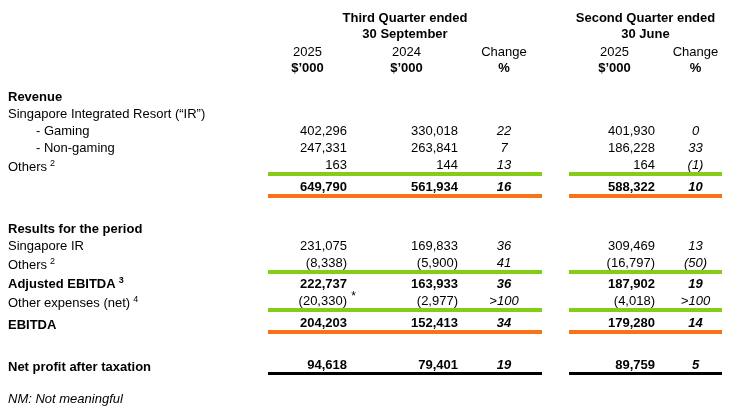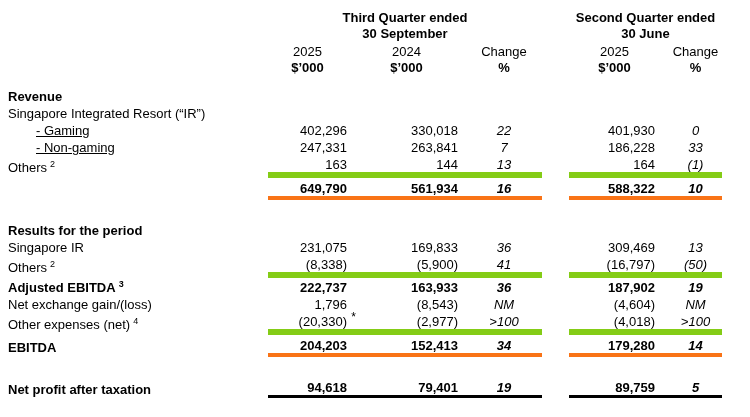--- a/index.html
+++ b/index.html
@@ -39,28 +39,28 @@
   
   tr.hdr-title td { font-weight: bold; text-align: center; height: 32px; }
   tr.hdr-title .tline { line-height: 16px; }
   tr.hdr-years td { font-weight: normal; height: 17px; }
   tr.hdr-years td.c1, tr.hdr-years td.c2, tr.hdr-years td.c4 { text-align: center; padding-right: 9px; }
   tr.hdr-units td { font-weight: bold; height: 16px; }
   tr.hdr-units td.c1, tr.hdr-units td.c2, tr.hdr-units td.c4 { text-align: center; padding-right: 9px; }
   
   td.lbl { text-align: left; margin-left: 48px; }
   .bold { font-weight: bold; }
-  td.indent { padding-left: 28px; text-decoration: underline; }
+  td.indent { padding-left: 28px; }
   tr.first-body td { height: 29px; }
   tr.total-row td { height: 18px; }
   tr.netprofit-row td { height: 19px; }
   tr.spacer-lg td { height: 21px; }
   tr.spacer-md td { height: 19px; }
   
-  td.bb1 { border-bottom: 6px solid #84cc16; }
+  td.bb1 { border-bottom: 4px solid #84cc16; }
   td.bb2 { border-bottom: 4px solid #f97316; }
   td.bb3 { border-bottom: 3px solid #000; }
   sup {
     font-size: 9px;
     line-height: 0;
     margin-left: 3px;
     vertical-align: super;
   }
   .star {
     position: absolute;
@@ -218,29 +218,20 @@
   <tr>
     <td class="lbl bold"><span>Adjusted EBITDA</span><sup>3</sup></td>
     <td class="c1 bold">222,737</td>
     <td class="c2 bold">163,933</td>
     <td class="c3 chg bold">36</td>
     <td class="gapcol"></td>
     <td class="c4 bold">187,902</td>
     <td class="c5 chg bold">19</td>
   </tr>
 
-  <tr>
-    <td class="lbl">Net exchange gain/(loss)</td>
-    <td class="c1">1,796</td>
-    <td class="c2">(8,543)</td>
-    <td class="c3 chg">NM</td>
-    <td class="gapcol"></td>
-    <td class="c4">(4,604)</td>
-    <td class="c5 chg">NM</td>
-  </tr>
 
   <tr>
     <td class="lbl"><span>Other expenses (net)</span><sup>4</sup></td>
     <td class="c1 bb1"><span>(20,330)</span><span class="star">*</span></td>
     <td class="c2 bb1">(2,977)</td>
     <td class="c3 chg bb1">&gt;100</td>
     <td class="gapcol"></td>
     <td class="c4 bb1">(4,018)</td>
     <td class="c5 chg bb1">&gt;100</td>
   </tr>

